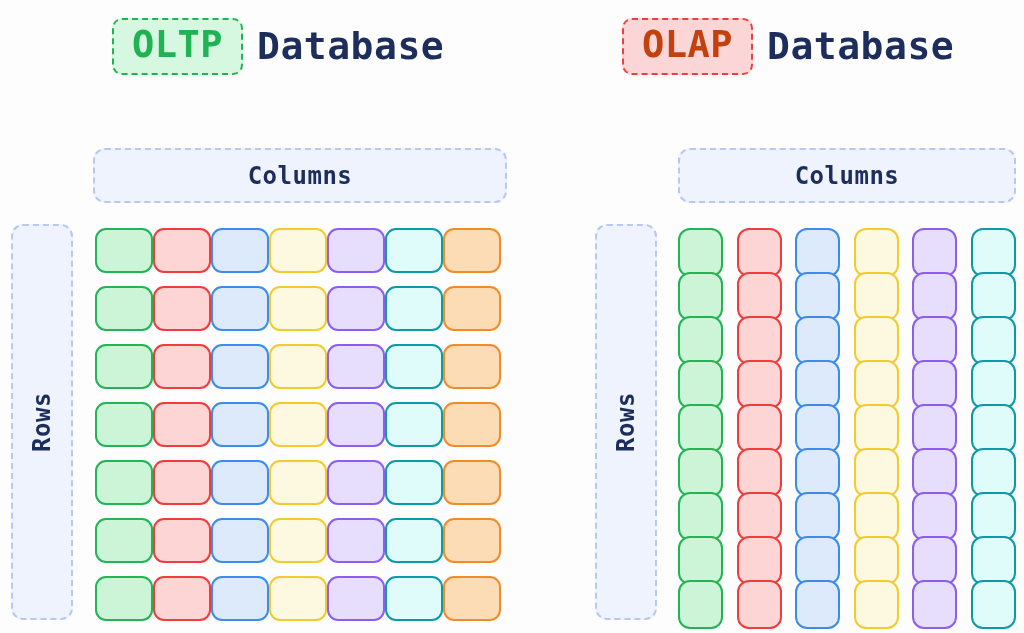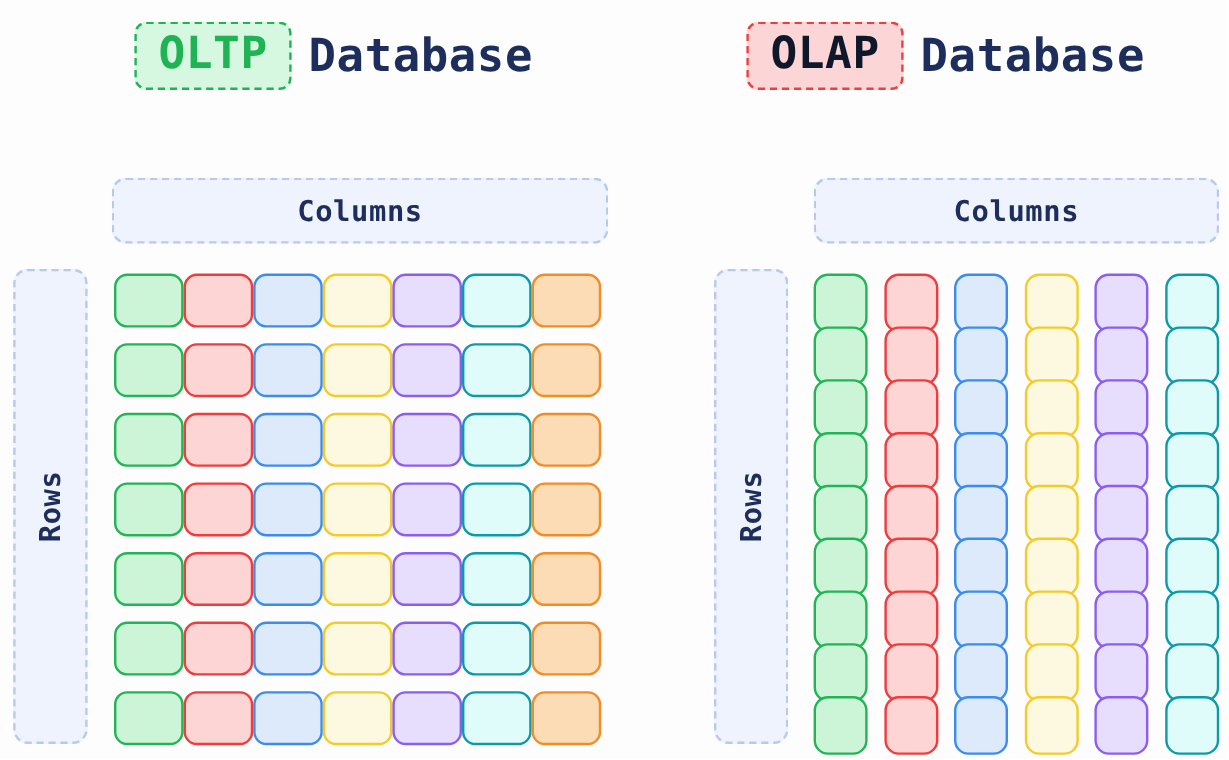--- a/index.html
+++ b/index.html
@@ -38,21 +38,21 @@
     line-height: 1.05;
   }
   .badge.oltp {
     background: #d6f7e0;
     border-color: #1fb354;
     color: #1fb354;
   }
   .badge.olap {
     background: #fcd6d6;
     border-color: #ef3e3e;
-    color: #0f172a;
+    color: #c2410c;
   }
   .title-text {
     font-size: 38px;
     font-weight: bold;
     color: #1d2d5c;
     letter-spacing: 0.5px;
     white-space: nowrap;
   }
 
   

